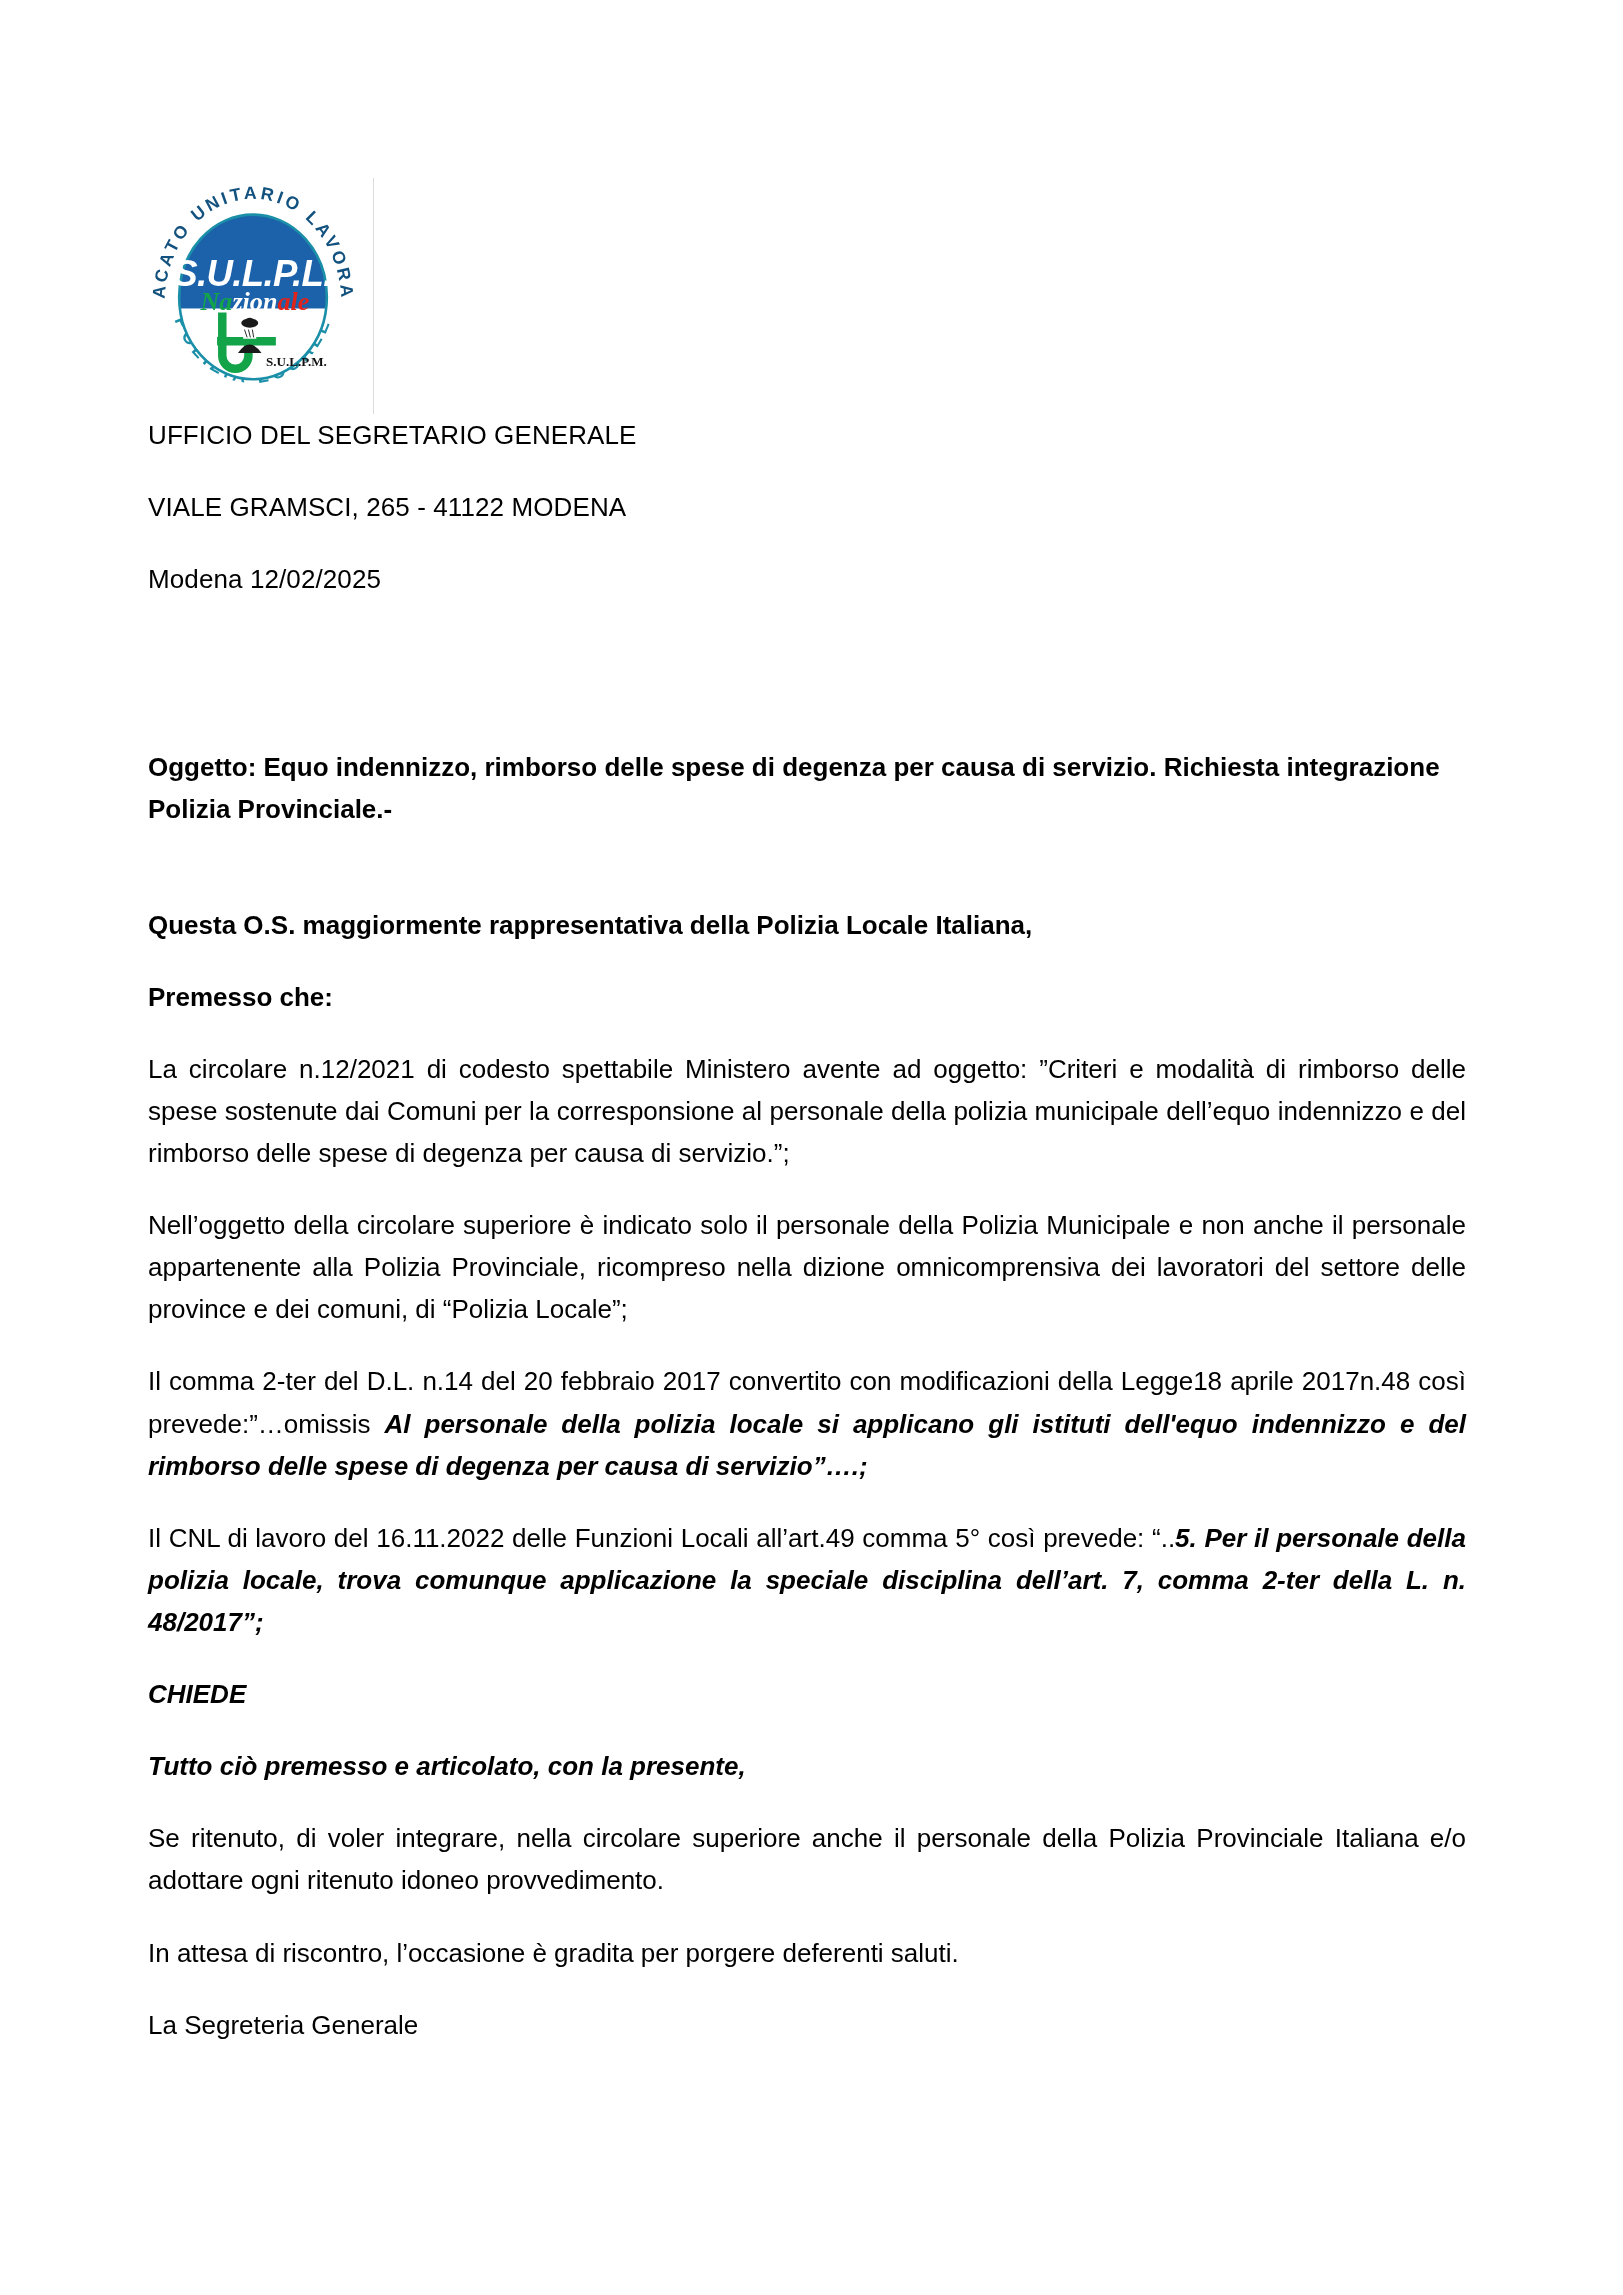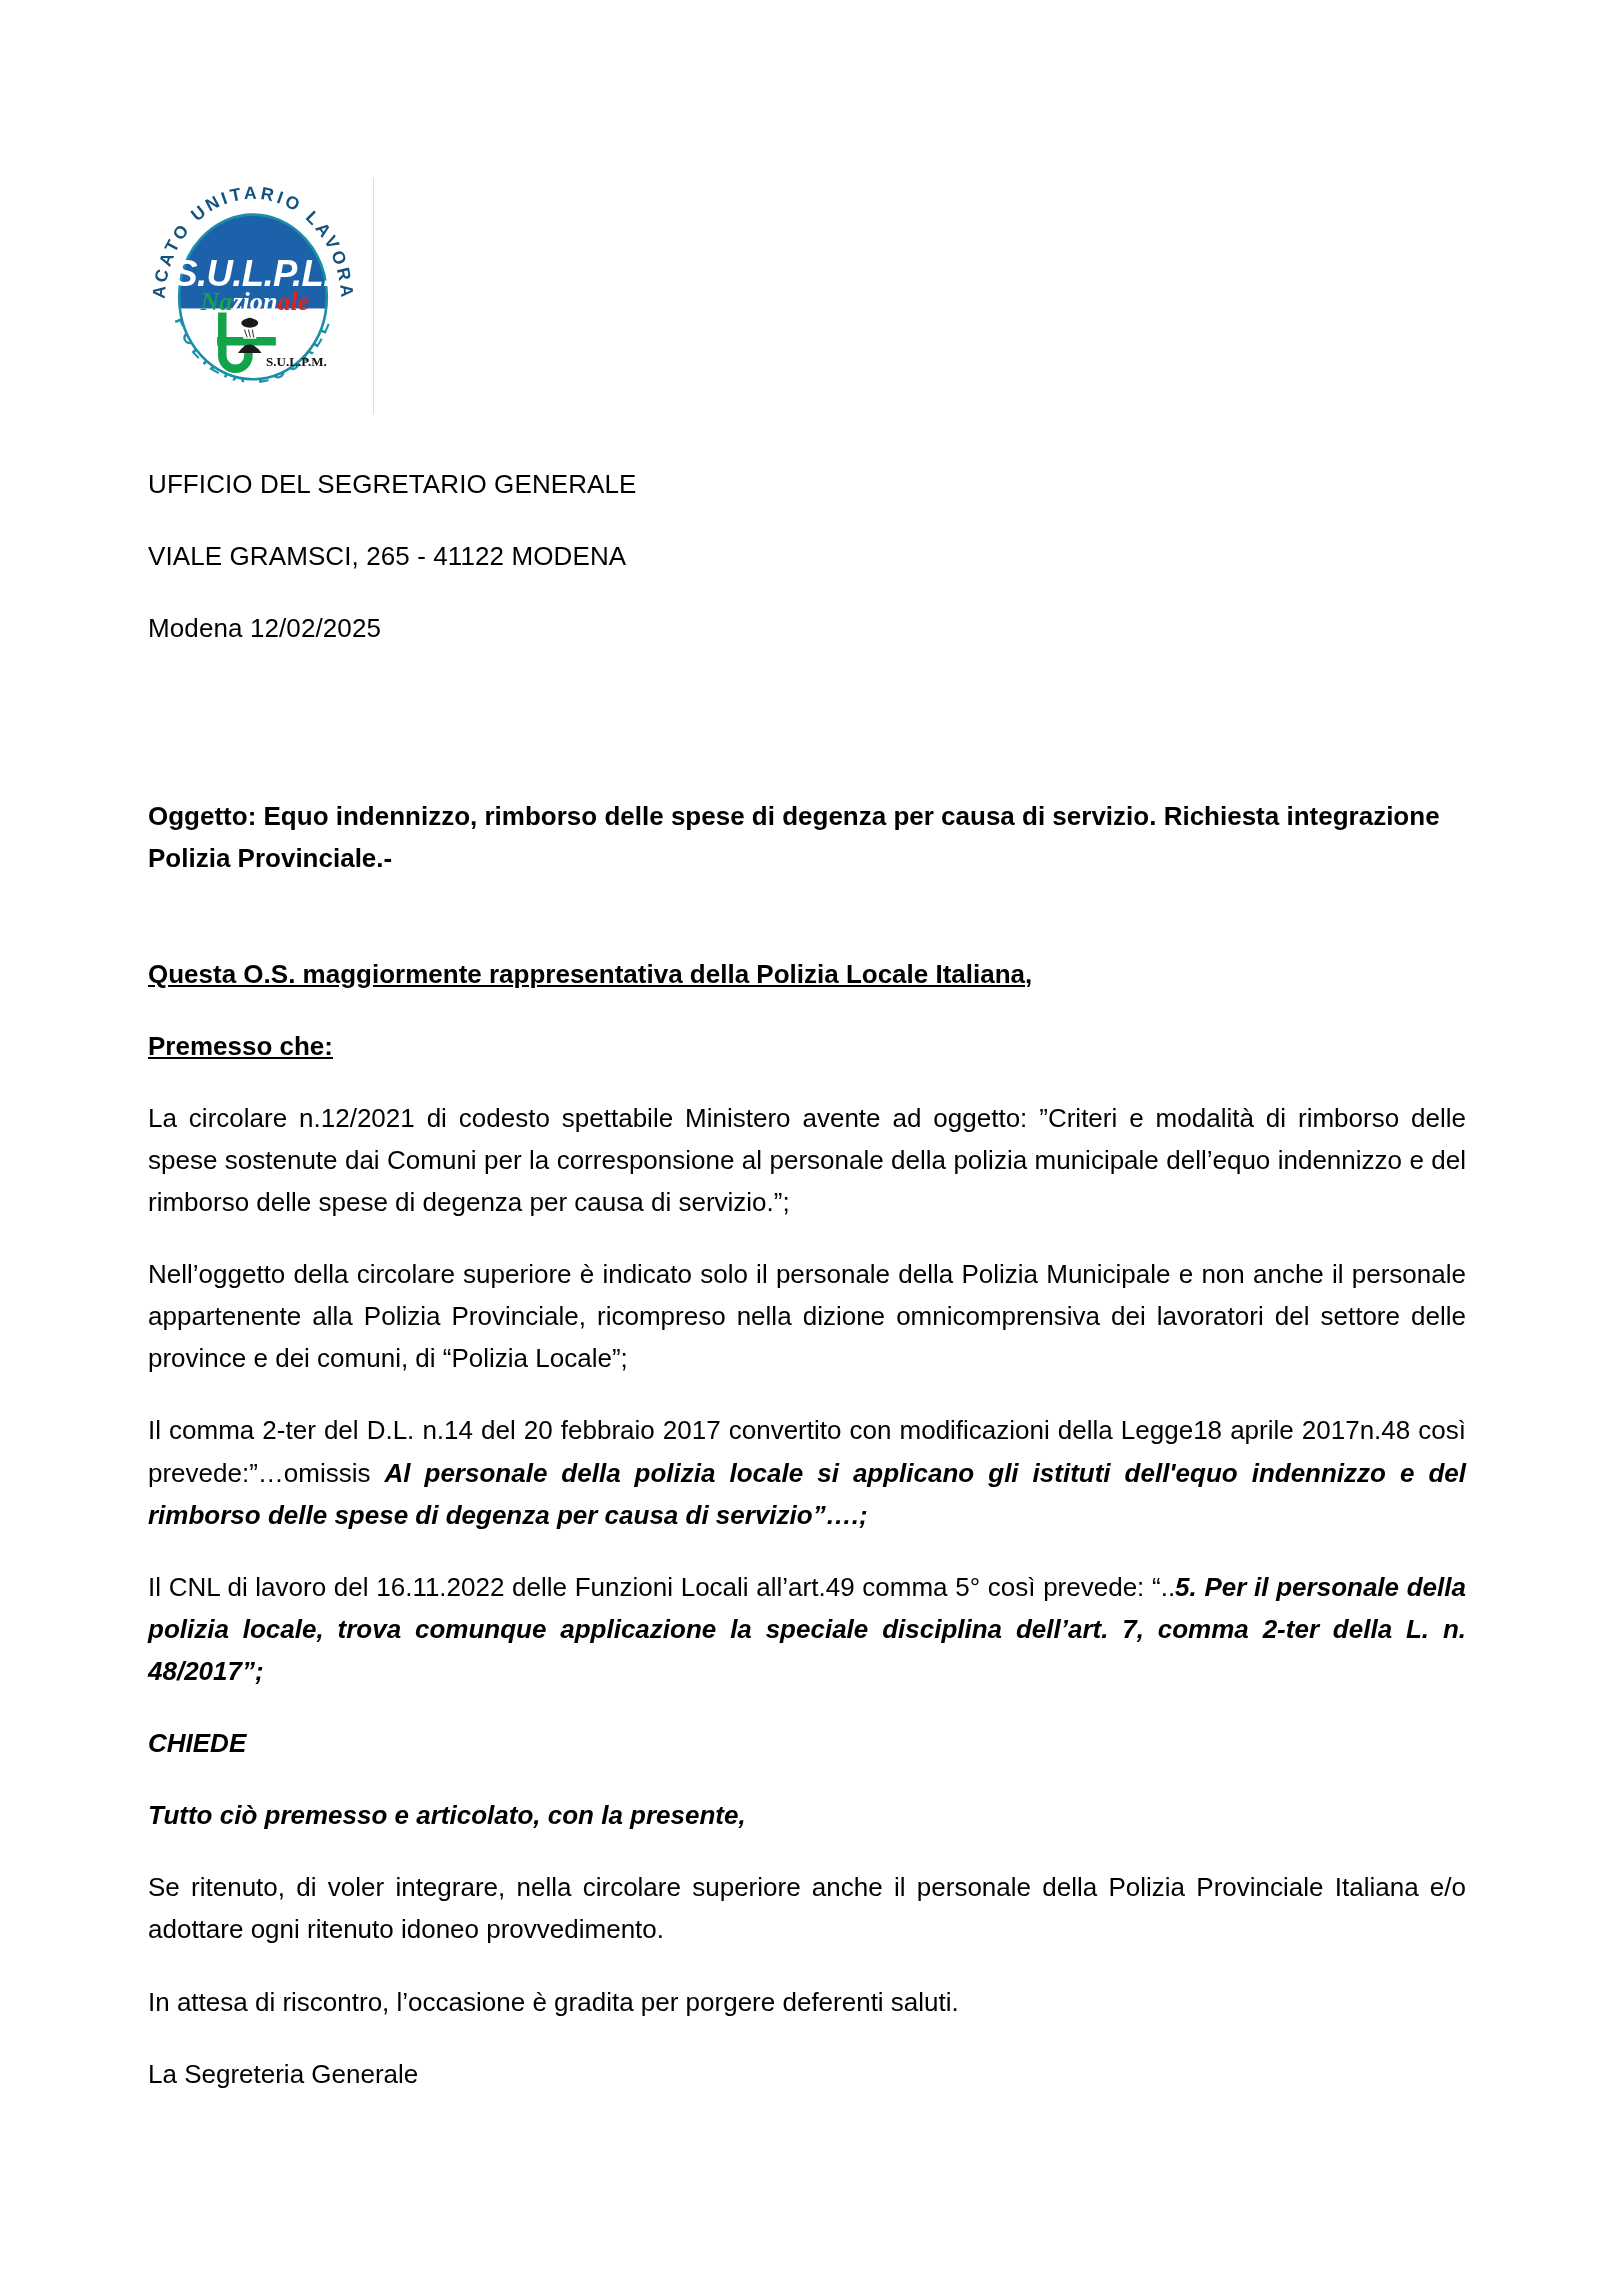--- a/index.html
+++ b/index.html
@@ -34,21 +34,21 @@
   .logo-svg {
     display: block;
     width: 216px;
     height: 230px;
   }
 
   
   .content {
     position: absolute;
     left: 148px;
-    top: 463px;
+    top: 414px;
     width: 1318px;
   }
 
   p {
     margin: 0;
     font-size: 26px;
     line-height: 1.62;
     color: #000000;
   }
 
@@ -64,21 +64,21 @@
     text-align: right;
     font-weight: bold;
   }
   .right-block .line1 { margin-bottom: 30px; }
 
   .subject {
     font-weight: bold;
     text-align: left;
   }
 
-  .lead-bold { font-weight: bold; text-decoration: underline; }
+  .lead-bold { font-weight: bold; }
 
   .just {
     text-align: justify;
     text-justify: inter-word;
   }
 
   .bi { font-weight: bold; font-style: italic; }
 
   .para { margin-bottom: 30px; }
 

